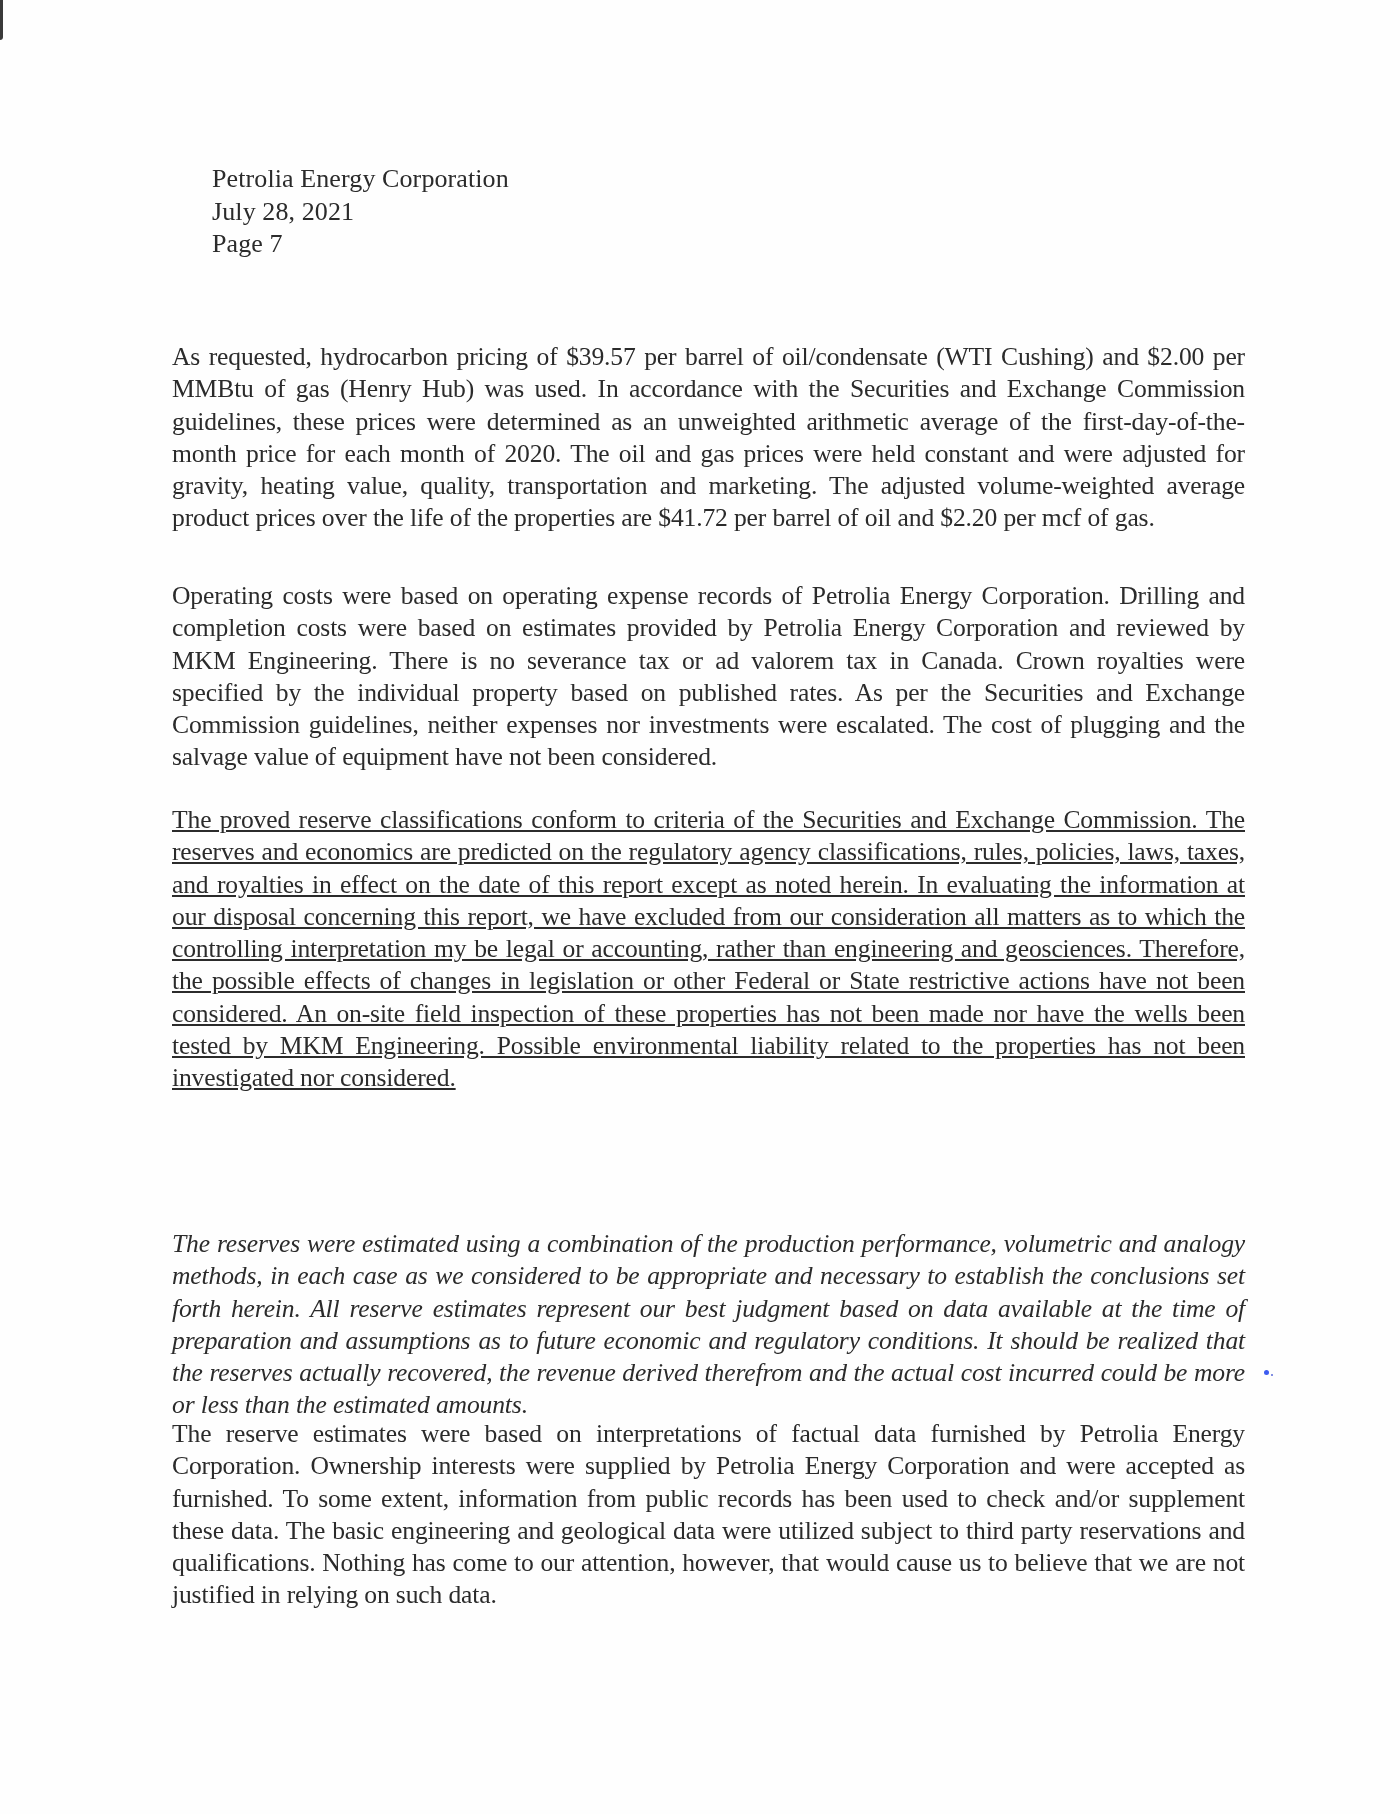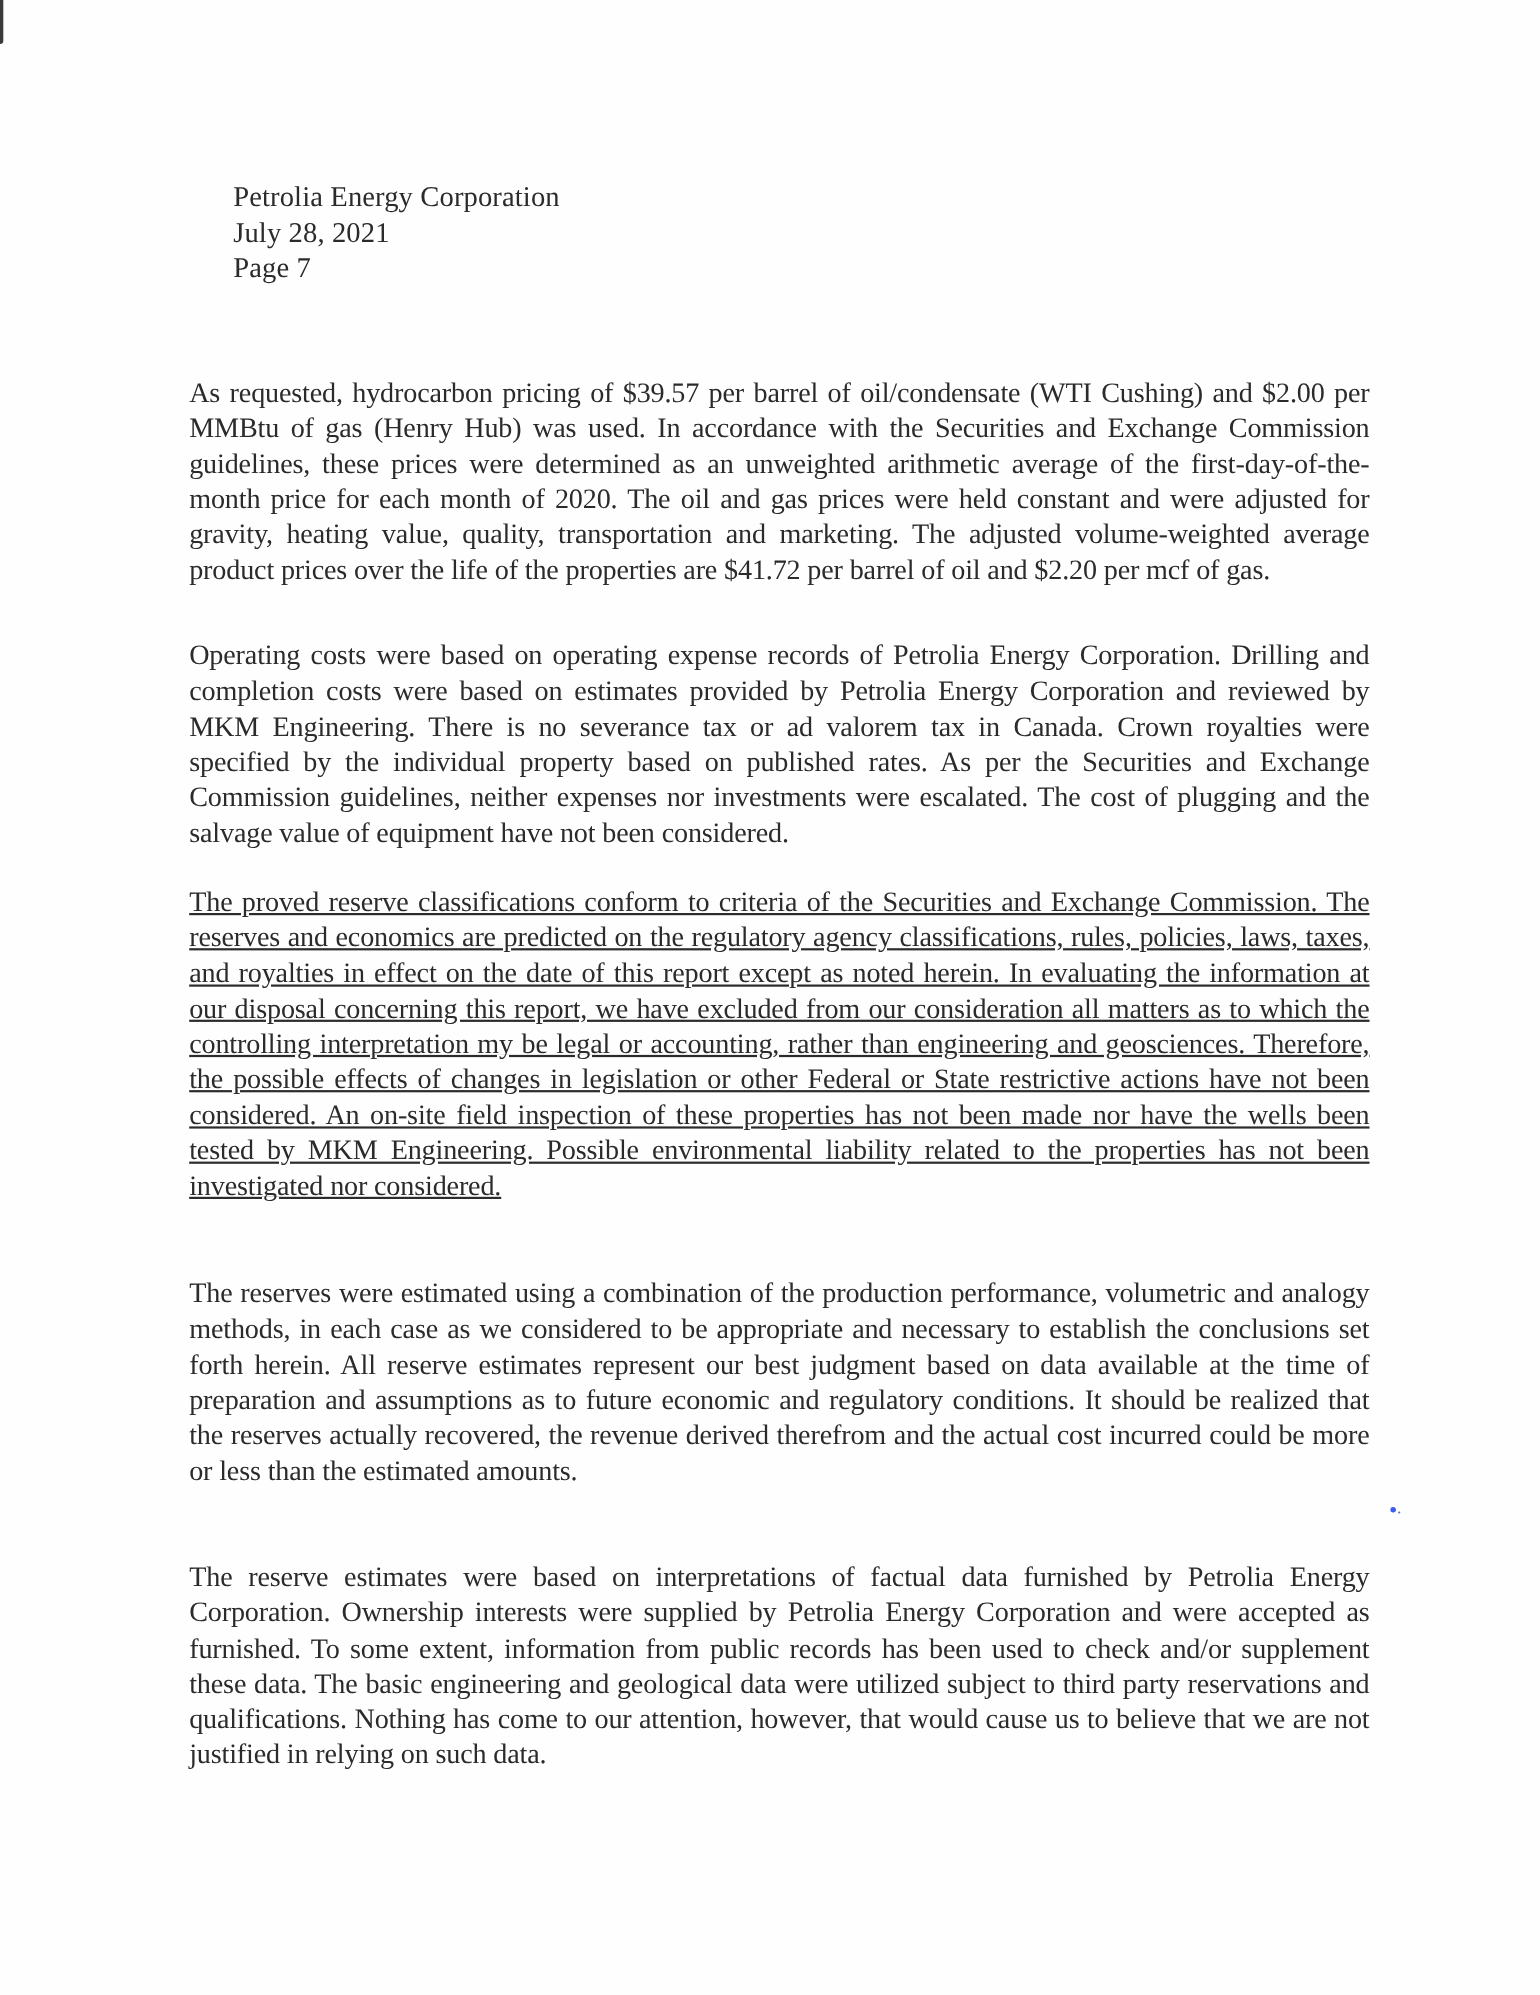--- a/index.html
+++ b/index.html
@@ -51,21 +51,21 @@
       font-size: 25.6px;
       line-height: 32.3px;
       text-align: justify;
       text-align-last: left;
       letter-spacing: -0.15px;
       word-spacing: 0px;
     }
     .p1 { top: 317px; margin-top: 24px; }
     .p2 { top: 580px; }
     .p3 { top: 804px; text-decoration: underline; }
-    .p4 { top: 1160px; }
+    .p4 { top: 1228px; font-style: italic; }
     .p5 { top: 1386px; margin-top: 32px; }
     .speck {
       position: absolute;
       left: 1264px;
       top: 1370px;
       width: 5px;
       height: 5px;
       border-radius: 50%;
       background: #3d5cf0;
     }

